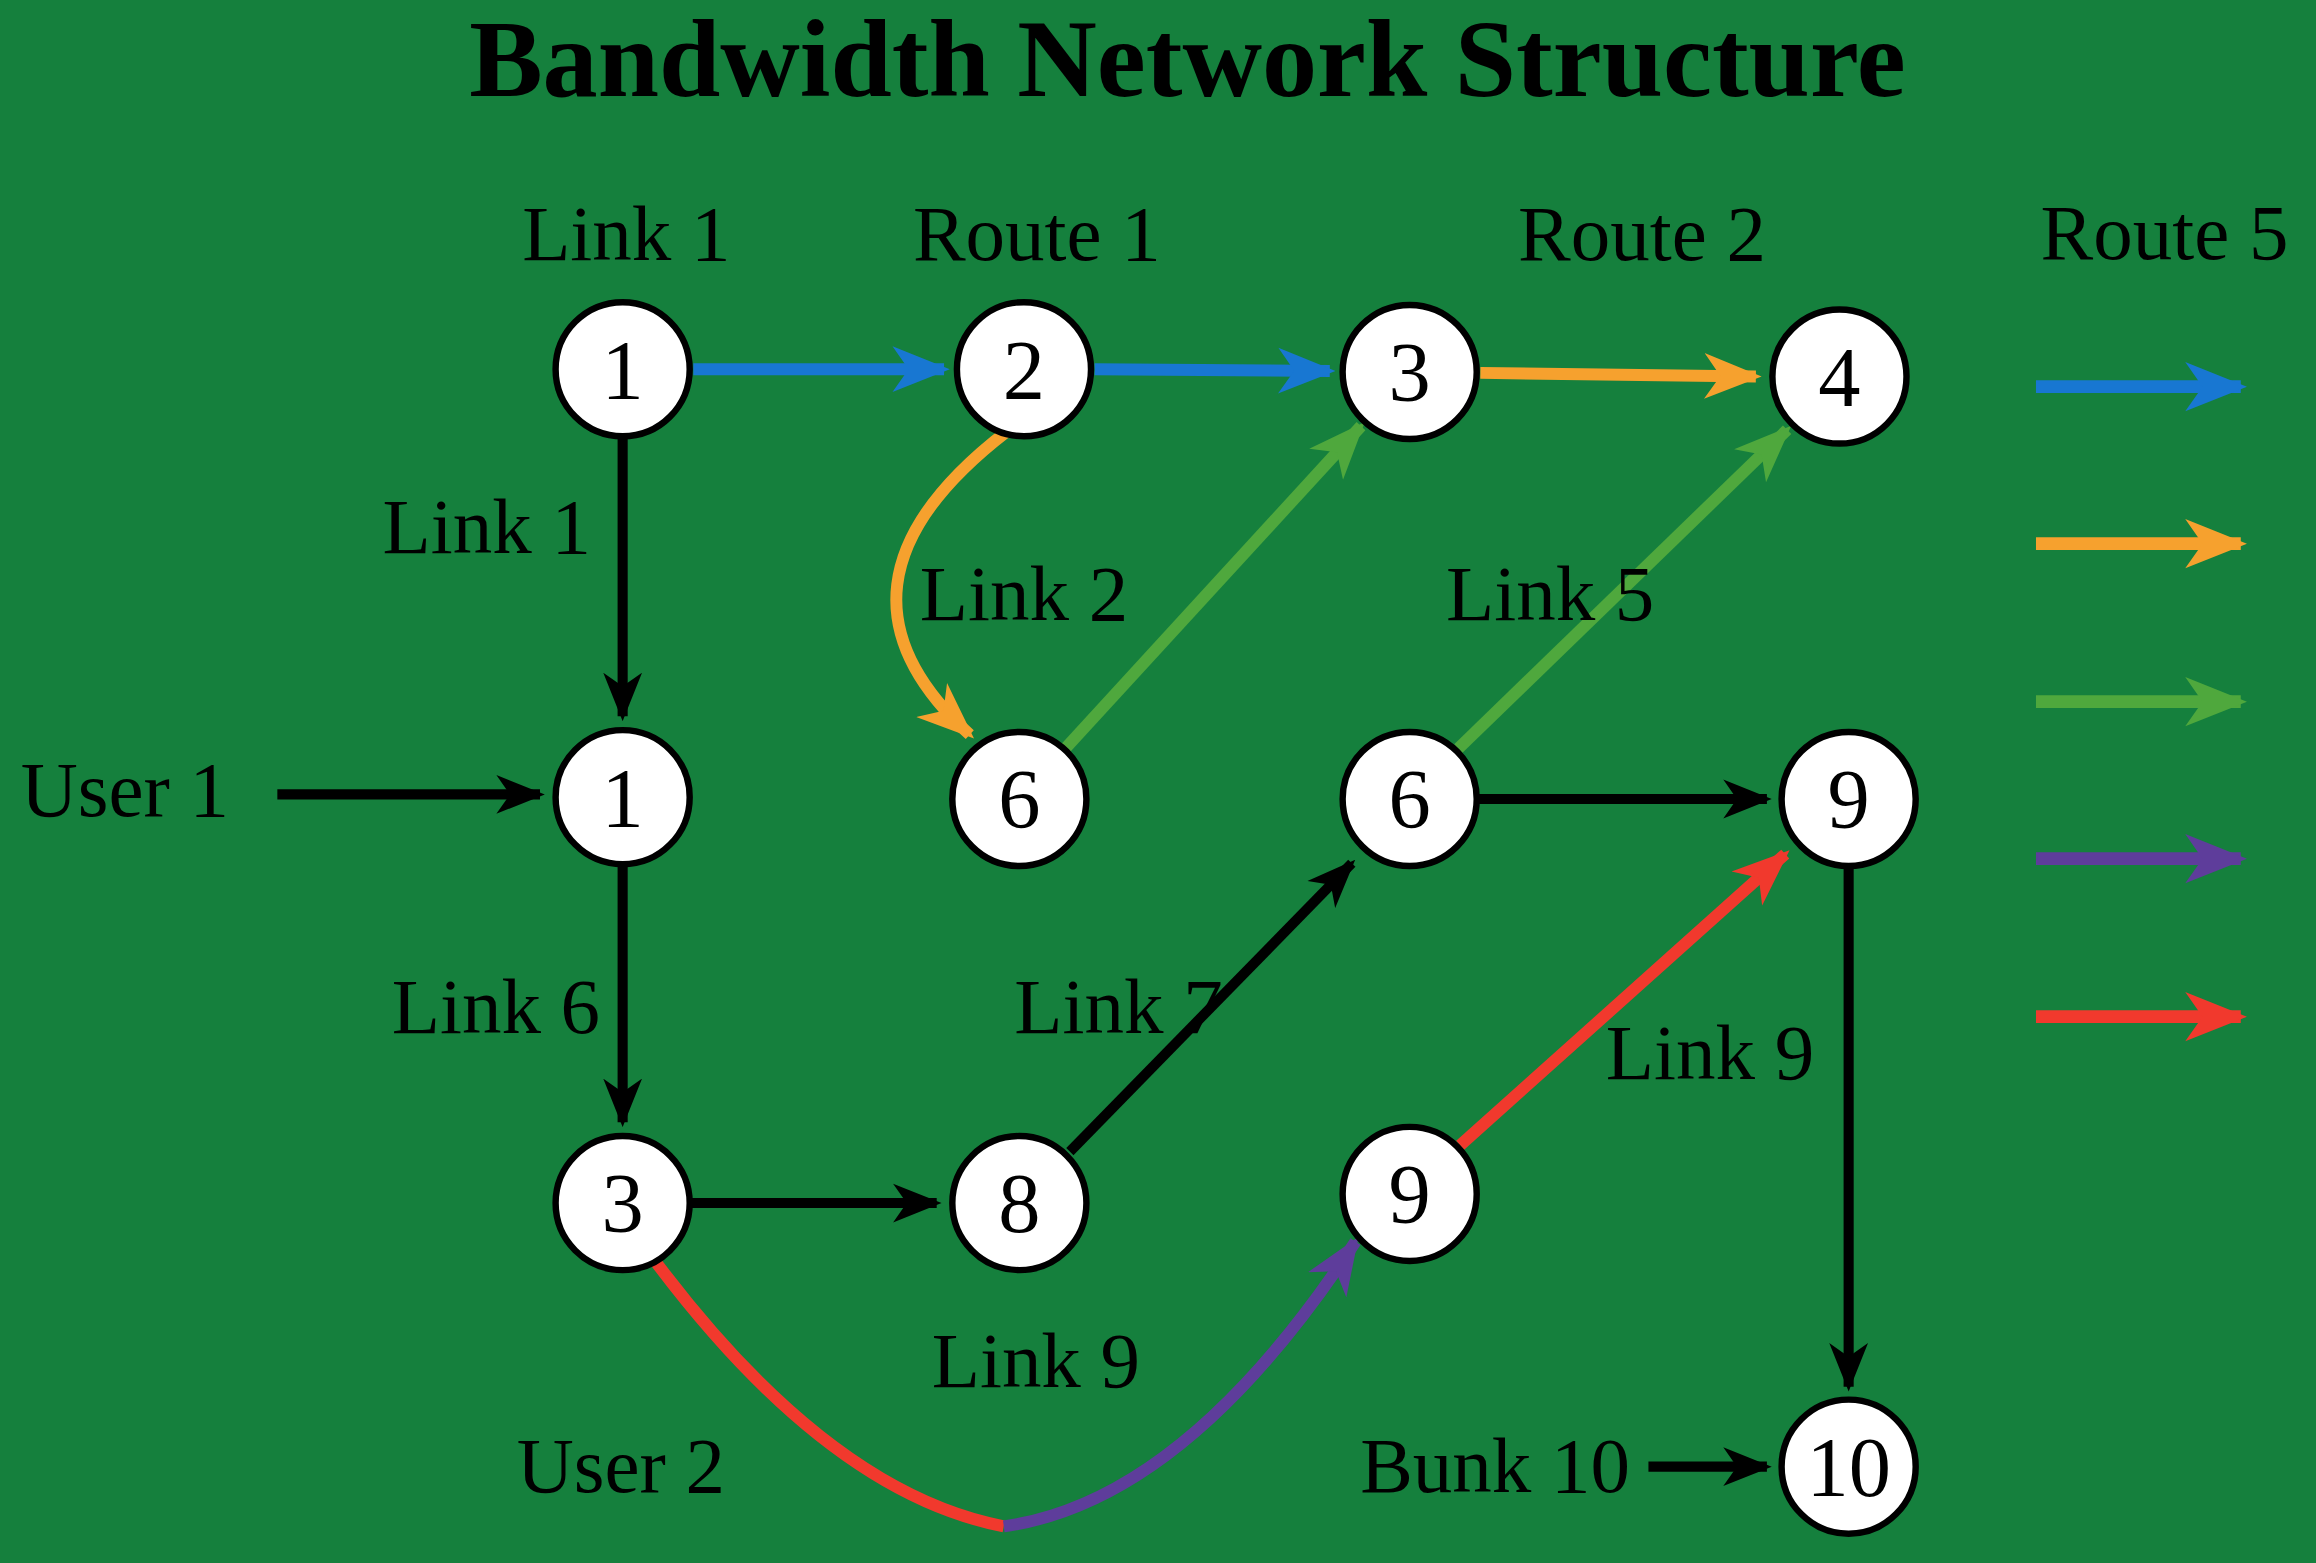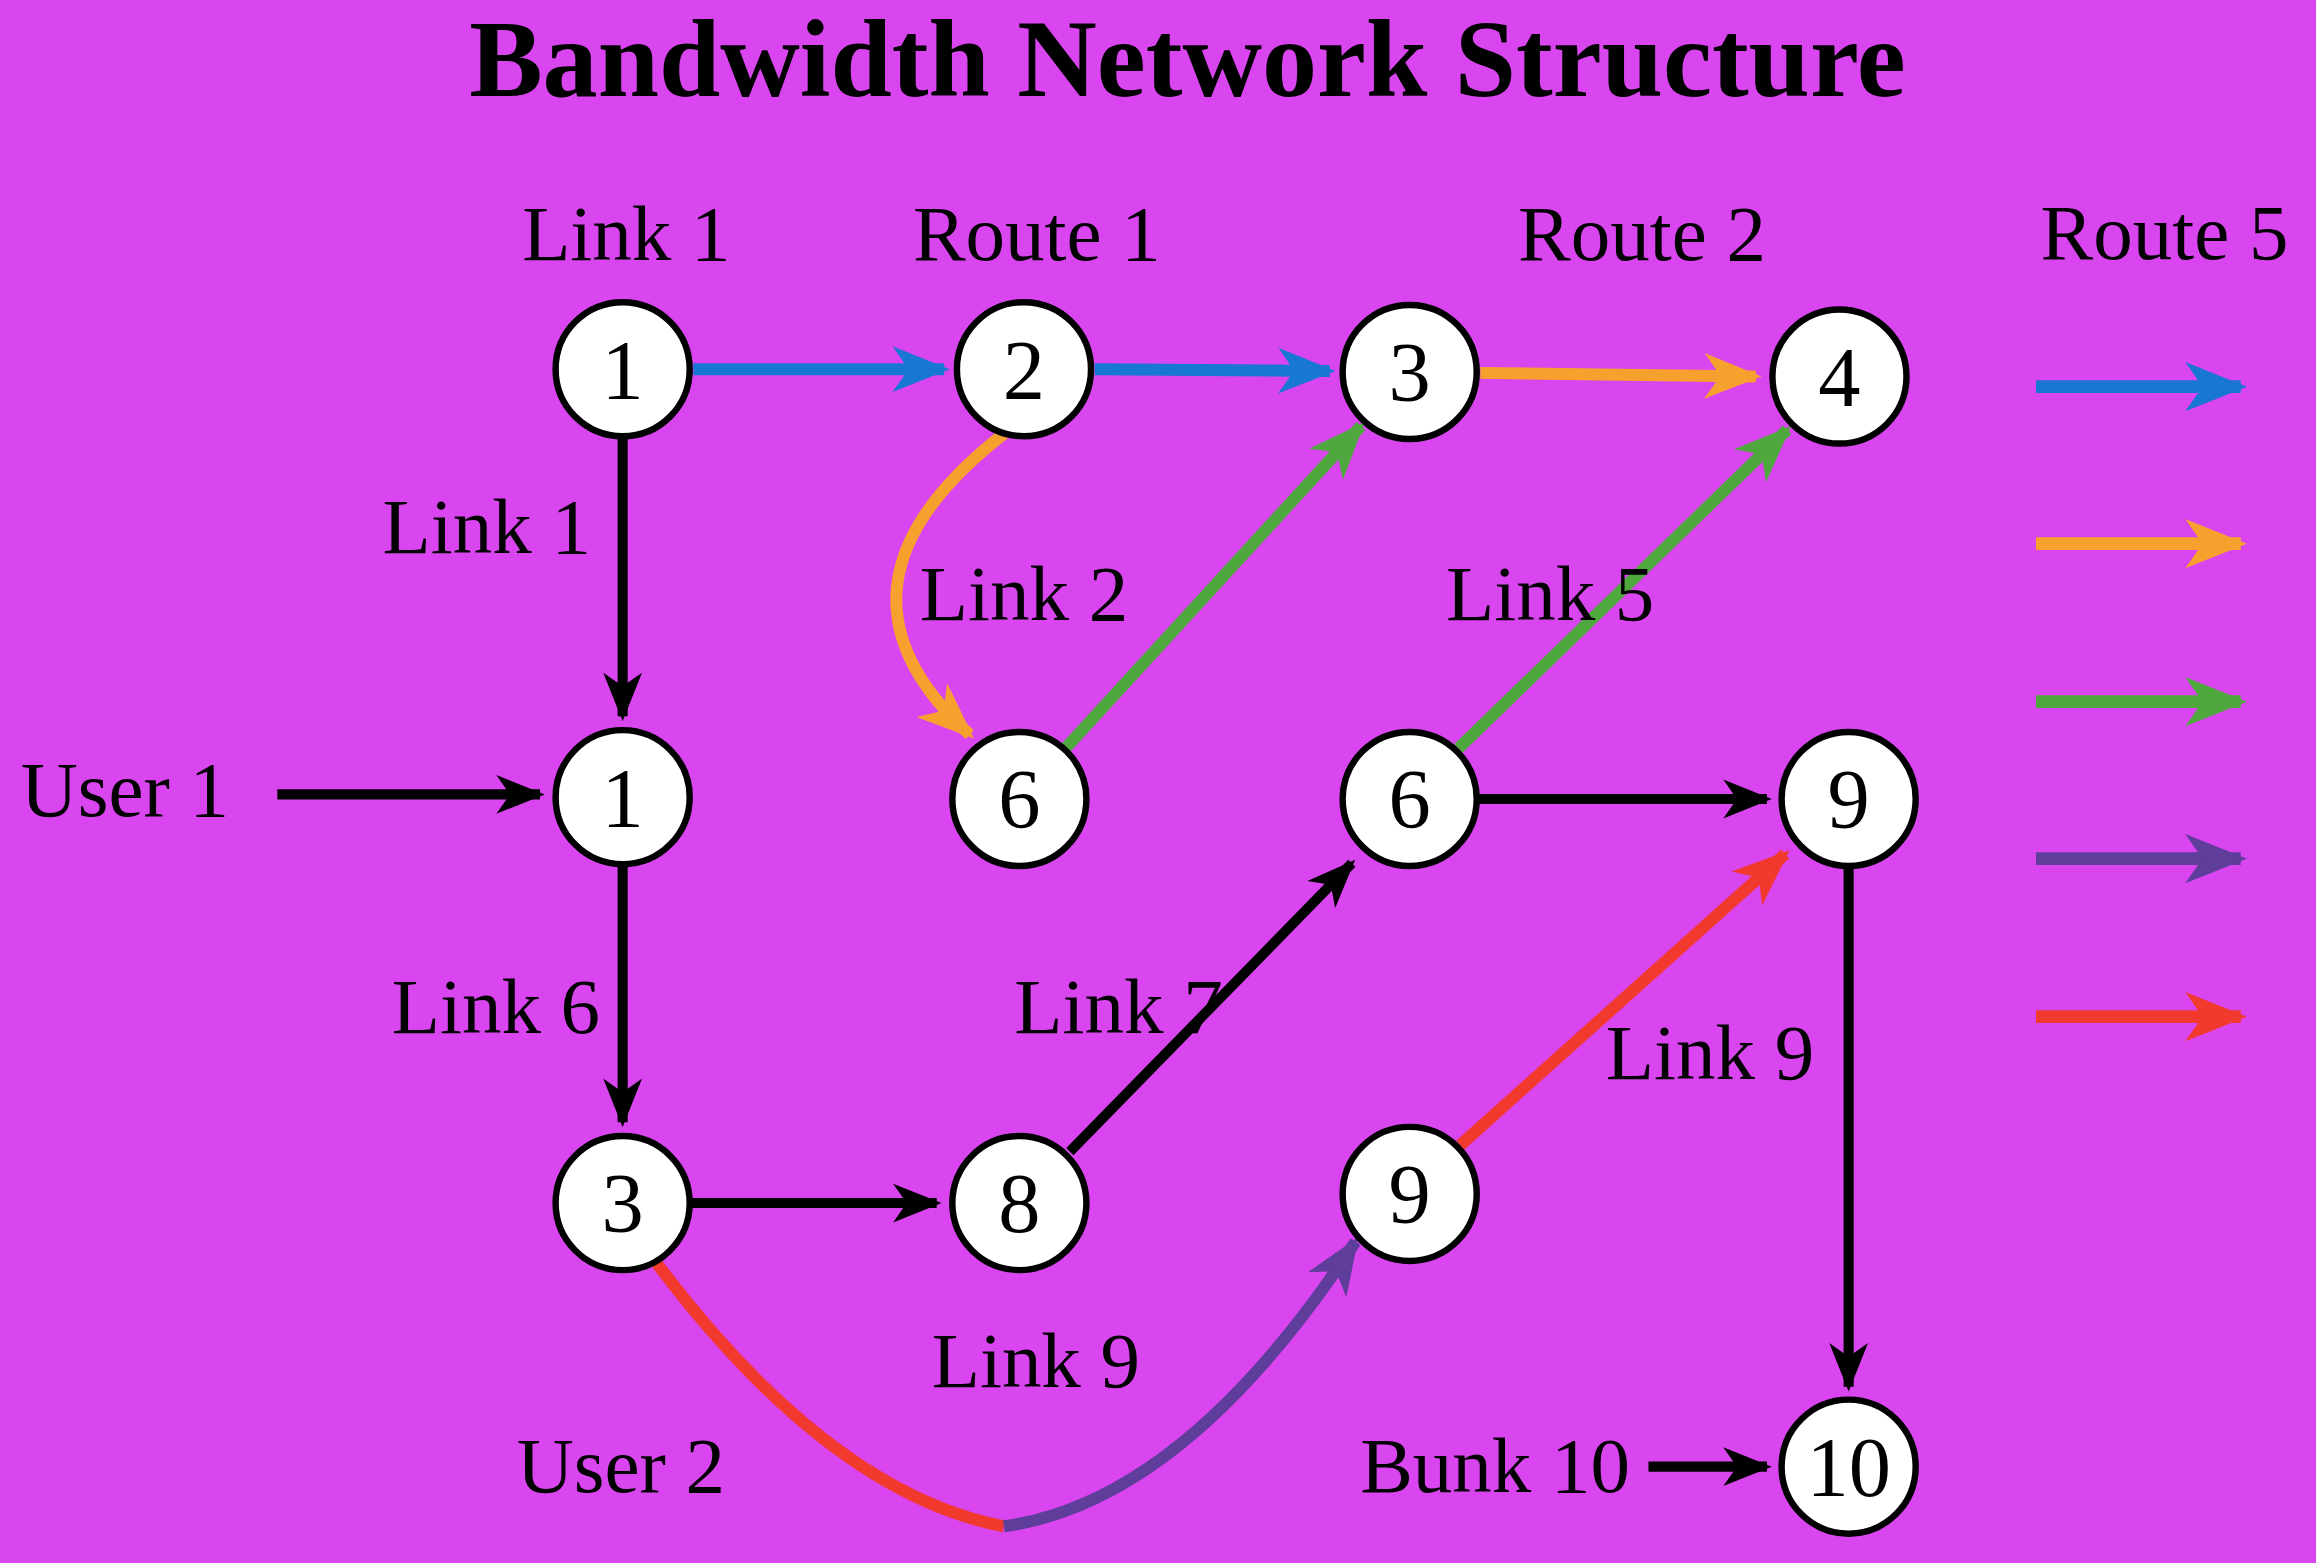--- a/index.html
+++ b/index.html
@@ -1,16 +1,16 @@
 <!DOCTYPE html>
 <html style="font-size:14.7px"><head>
 <meta charset="utf-8">
 <style>
   html,body{margin:0;padding:0;background:#ffffff;}
-  .stage{width:2317px;height:1564px;position:relative;background:#d946ef;overflow:hidden;}
+  .stage{width:2317px;height:1564px;position:relative;background:#15803d;overflow:hidden;}
   svg{display:block;}
   text{font-family:"Liberation Serif","DejaVu Serif",serif;fill:#000000;}
   .diagram-title{font-weight:bold;}
 </style>
 </head>
 <body>
 
 <div class="stage">
   <svg id="diagram-svg" width="2317" height="1564" viewBox="0 0 2523 1703" xmlns="http://www.w3.org/2000/svg">
       <defs>

